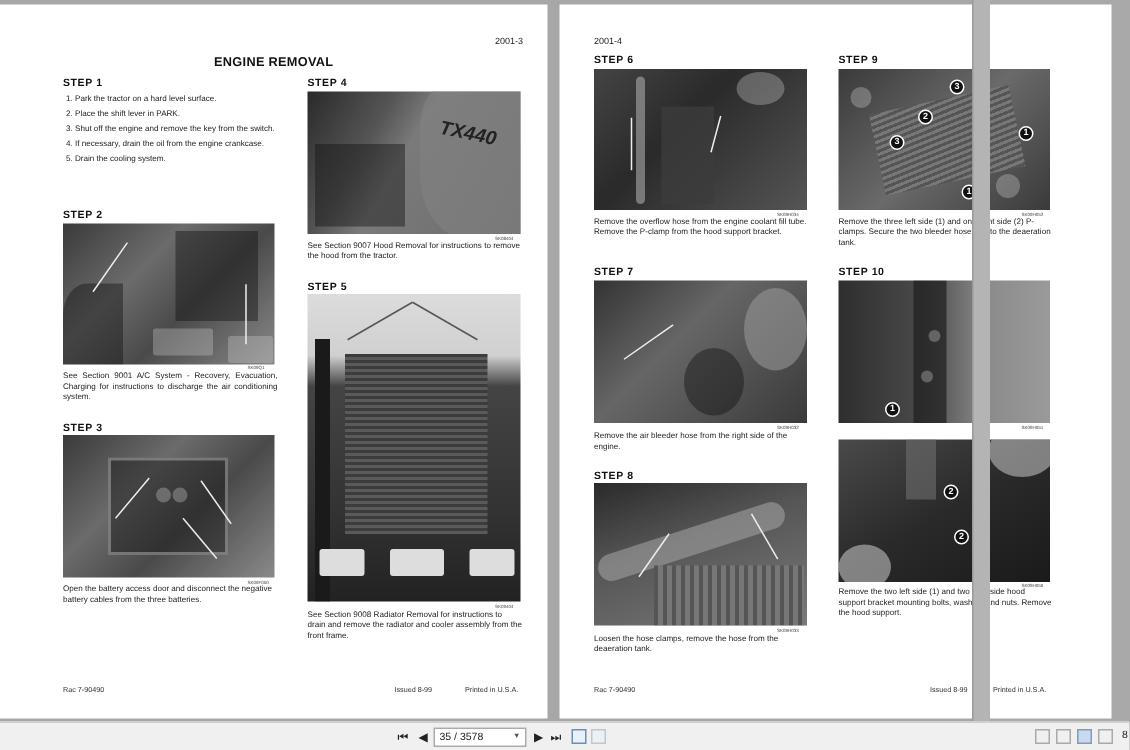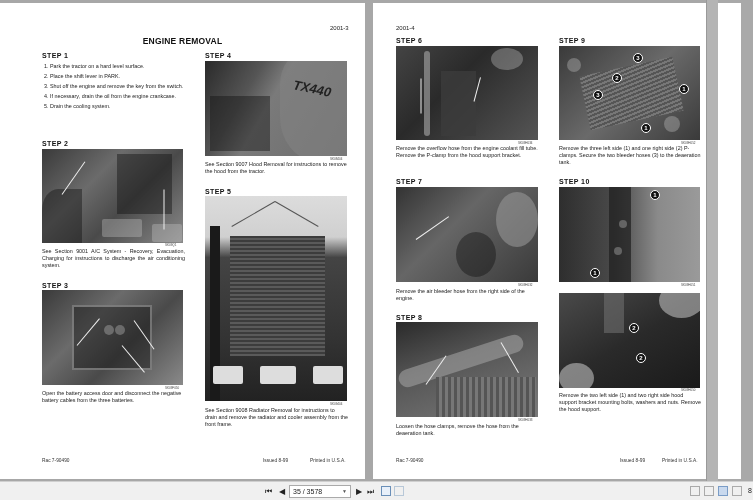--- a/index.html
+++ b/index.html
@@ -1,17 +1,17 @@
 <!DOCTYPE html>
 <html><head>
 <meta charset="utf-8">
 <style>
   * { box-sizing: border-box; margin: 0; padding: 0; }
   html, body { width: 753px; height: 500px; overflow: hidden; background: #a9a9a9; font-family: "Liberation Sans", sans-serif; }
-  .viewer { position: absolute; left: 0; top: 0; width: 718px; height: 481px; background: #a7a7a7; }
+  .viewer { position: absolute; left: 0; top: 0; width: 660px; height: 481px; background: #a7a7a7; }
   .page { position: absolute; top: 3px; height: 476px; background: #fff; color: #111; }
   .page.left { left: 0; width: 365px; }
   .page.right { left: 373px; width: 368px; }
   .vscroll { position: absolute; right: 0; top: 0; width: 12px; height: 481px; background: #b4b4b4; border-left: 1px solid #999; }
 
   .pnum { position: absolute; font-size: 6px; color: #222; }
   .title { position: absolute; left: 0; width: 365px; top: 33px; text-align: center; font-weight: bold; font-size: 8.5px; letter-spacing: 0.2px; }
   .step { position: absolute; font-weight: bold; font-size: 7px; letter-spacing: 0.4px; }
   .txt { position: absolute; font-size: 5.4px; line-height: 7px; color: #222; }
   ol.txt { list-style: none; }

